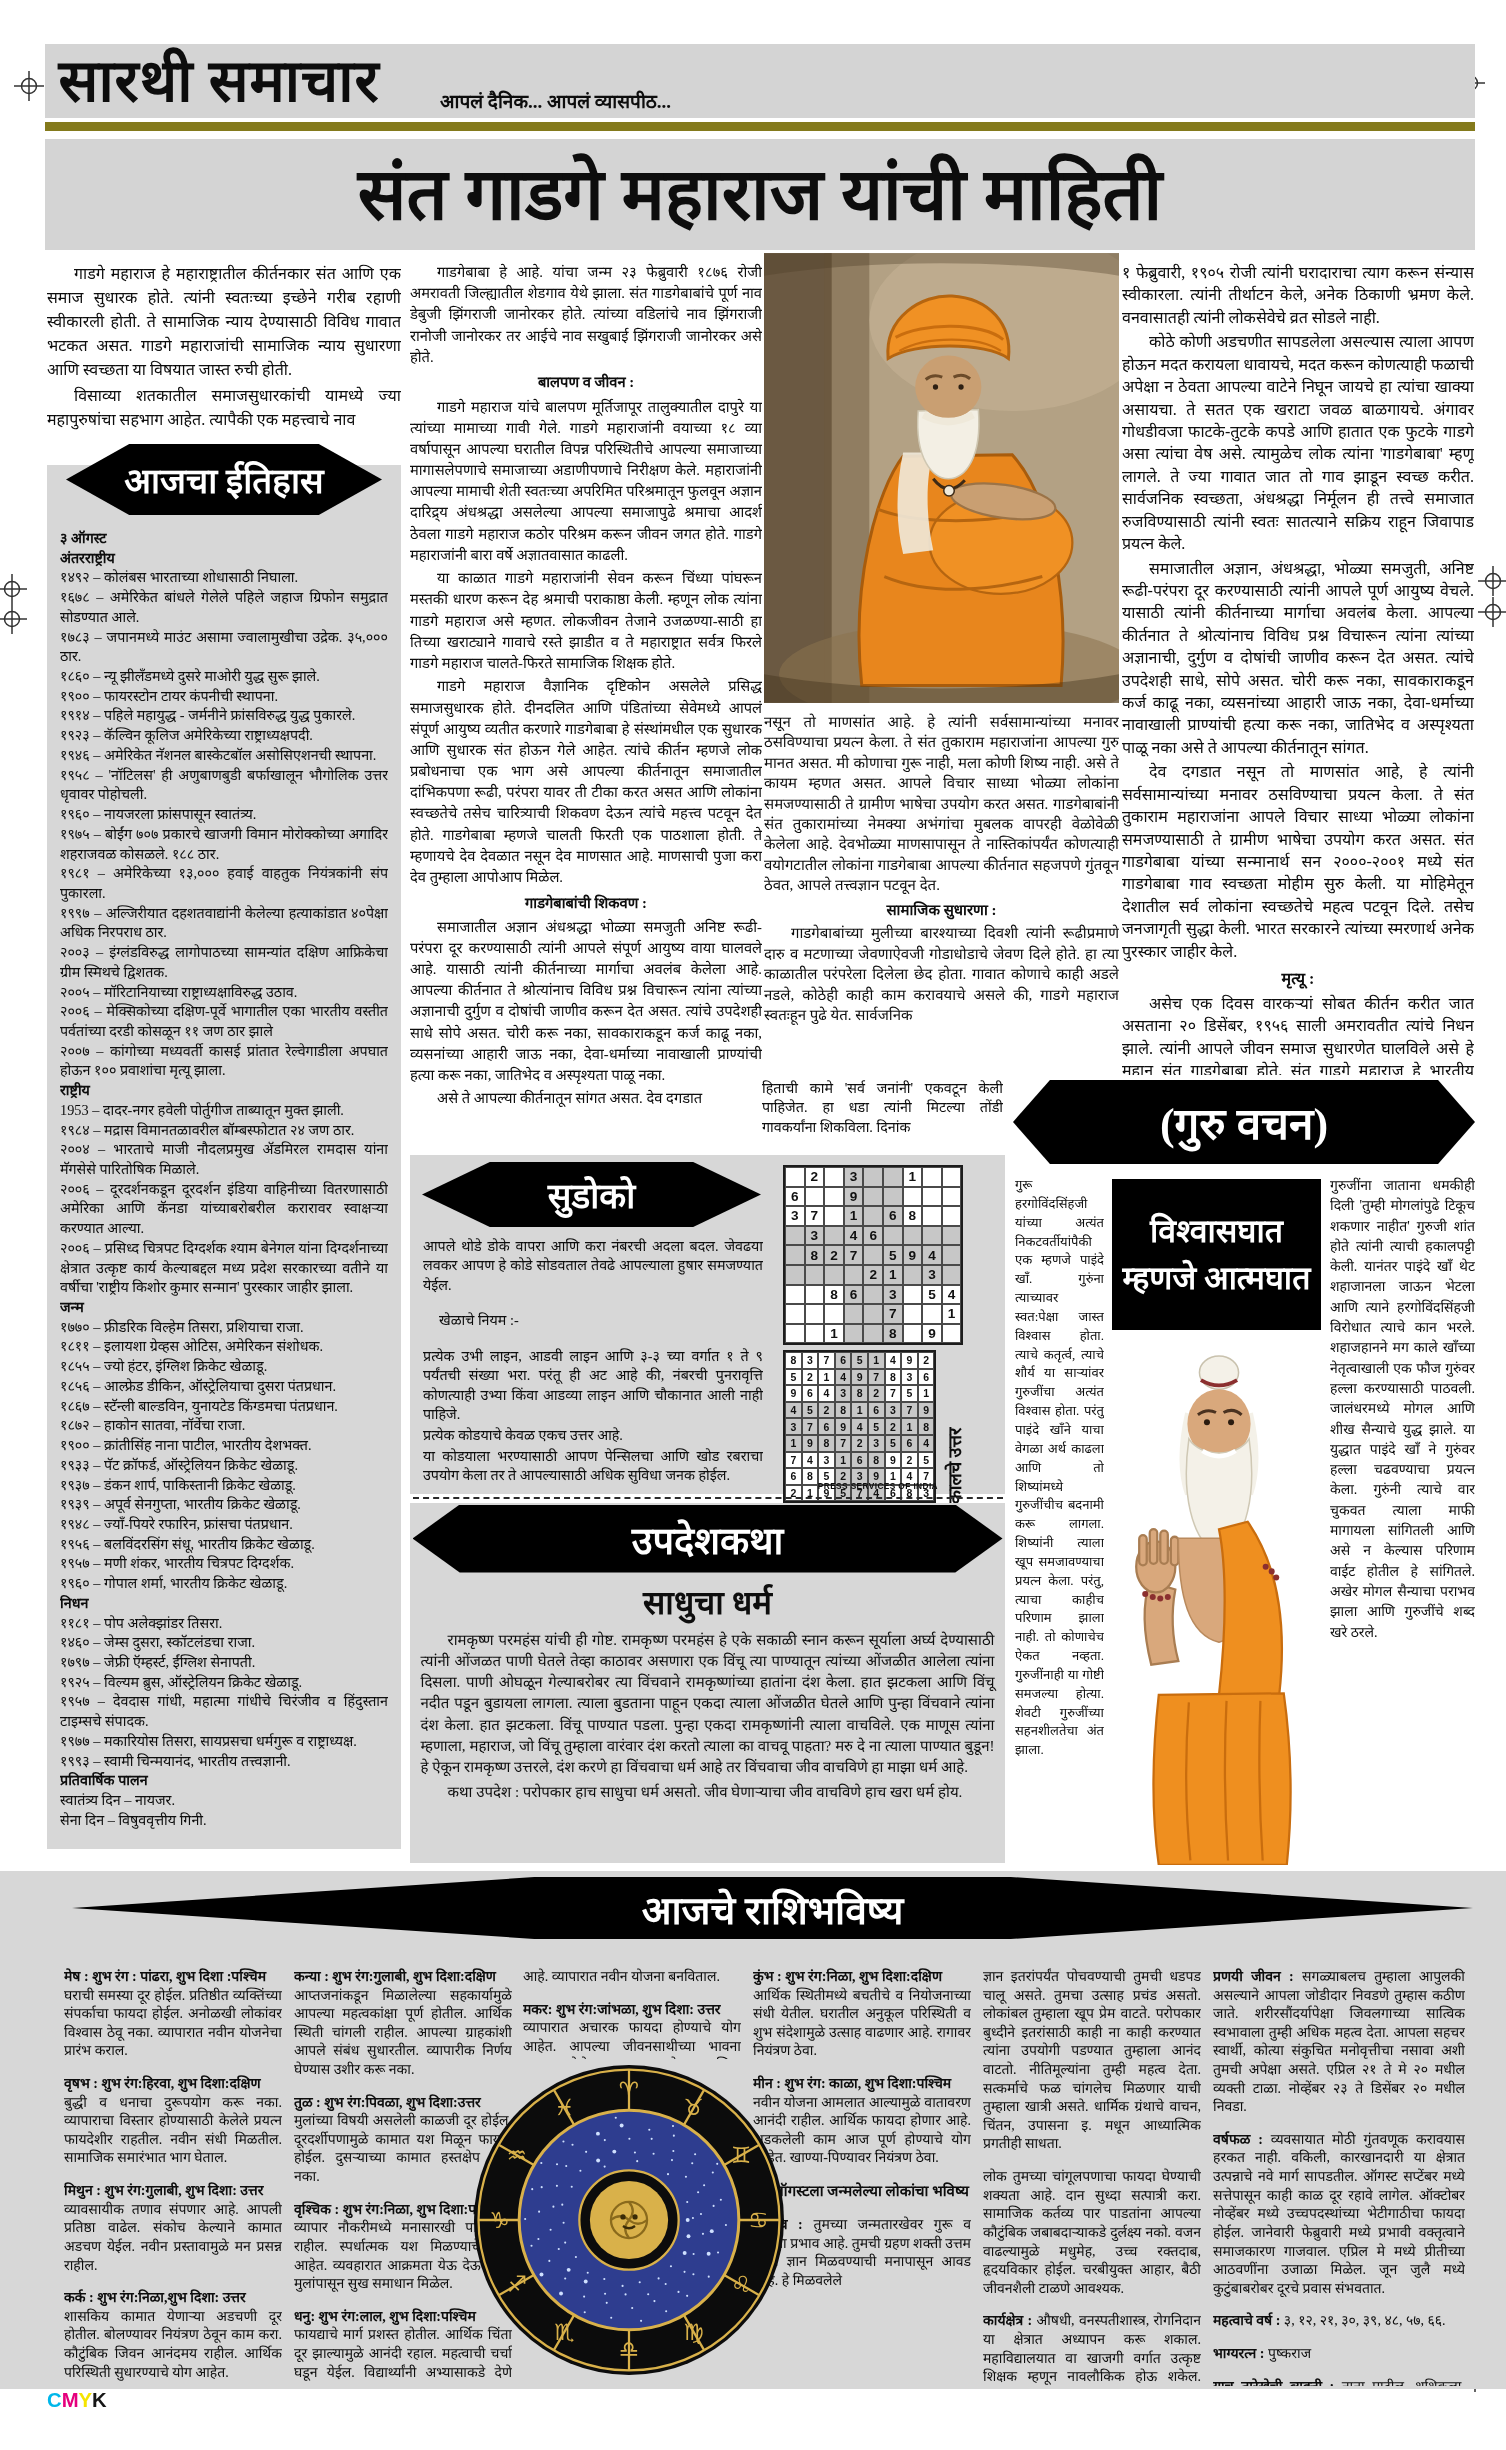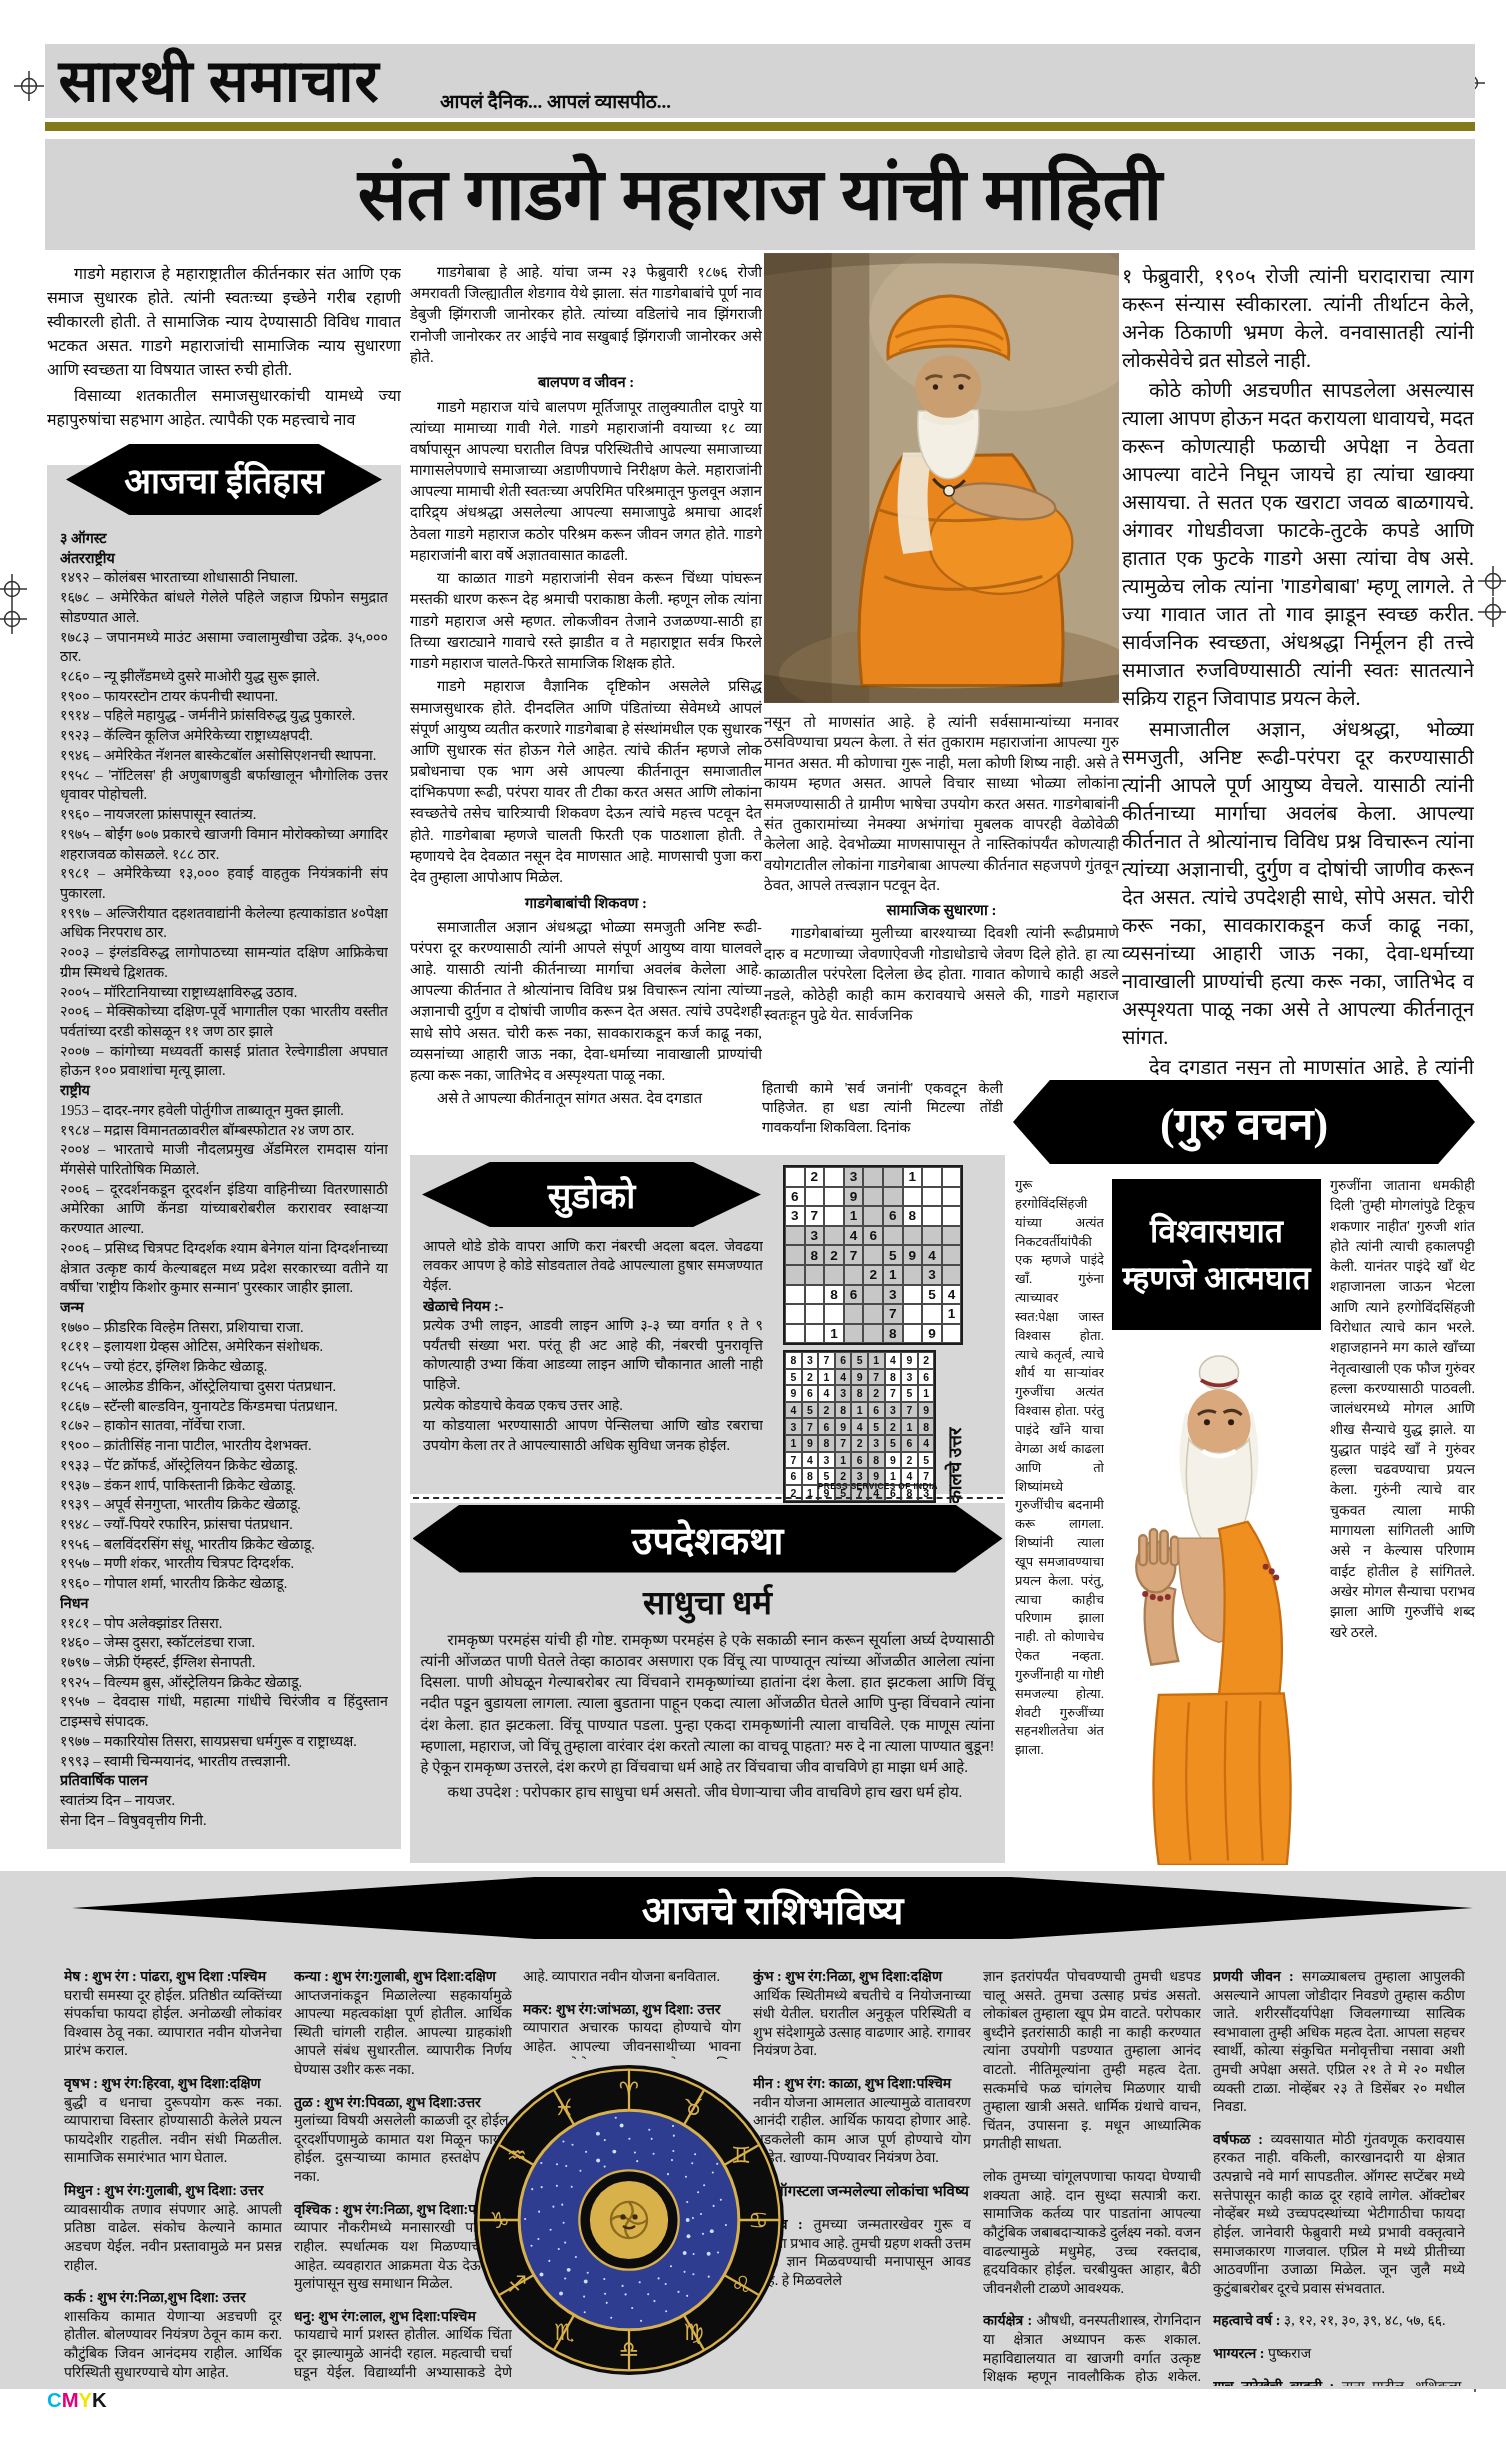--- a/index.html
+++ b/index.html
@@ -13,21 +13,21 @@
   .mast-date{font-size:32px;font-weight:900;text-align:right;}
   .rule{background:#847a1c;}
   .headline{font-size:72px;font-weight:900;text-align:center;line-height:1.35;}
   
   .pp{margin:0 0 2.3px;text-align:justify;text-indent:27px;}
   .noind{text-indent:0;}
   .sub{font-weight:700;text-align:center;text-indent:0;margin:4.5px 0 3px;}
   .c1{font-size:16px;line-height:1.5;}
   .c2{font-size:14.7px;line-height:1.44;}
   .c3{font-size:15px;line-height:1.36;}
-  .c4{font-size:20px;line-height:1.4;}
+  .c4{font-size:16px;line-height:1.4;}
   .colclip{overflow:hidden;}
   
   .banner{background:#000;color:#ffffff;display:flex;align-items:center;justify-content:center;
           font-weight:900;clip-path:polygon(0 50%,20% 0,80% 0,100% 50%,80% 100%,20% 100%);}
   .banner-wide{clip-path:polygon(0 50%,8% 0,92% 0,100% 50%,92% 100%,8% 100%);}
   .banner-arrow{clip-path:polygon(0 50%,33% 0,67% 0,100% 50%,67% 100%,33% 100%);}
   
   .hist-box{background:#d7d7d7;}
   .hi{font-size:14.3px;line-height:1.38;text-align:justify;}
   .hh{font-weight:700;}
@@ -252,21 +252,21 @@
       <p class="pp sub">मृत्यू :</p>
       <p class="pp">असेच एक दिवस वारकऱ्यां सोबत कीर्तन करीत जात असताना २० डिसेंबर, १९५६ साली अमरावतीत त्यांचे निधन झाले. त्यांनी आपले जीवन समाज सुधारणेत घालविले असे हे महान संत गाडगेबाबा होते. संत गाडगे महाराज हे भारतीय इतिहासातील एक महान संत होते. तसेच ते महाराष्ट्रातील प्रमुख समाज सुधारकां पैकी एक होते. ते लोकांचे प्रश्न समजून घेणारे आणि गरीब व गरजू व्यक्तींसाठी झटणारे संत होते.</p>
     </div>
 
   <div class="abs" style="left:410px;top:1155px;width:595px;height:339px;background:#d7d7d7"></div>
   <div class="abs banner" style="left:422px;top:1162px;width:339px;height:65px;font-size:35px">
       <span>सुडोको</span>
     </div>
   <div class="abs su-rules colclip" style="left:423px;top:1237px;width:340px;height:249px">
     <p style="margin:0 0 1.5px">आपले थोडे डोके वापरा आणि करा नंबरची अदला बदल. जेवढया लवकर आपण हे कोडे सोडवताल तेवढे आपल्याला हुषार समजण्यात येईल.</p>
-    <p style="margin:0;font-weight:700">खेळाचे नियम :-</p>
+    <p style="margin:16px;font-weight:400">खेळाचे नियम :-</p>
     <div>
 
     <p style="margin:0 0 1.5px">प्रत्येक उभी लाइन, आडवी लाइन आणि ३-३ च्या वर्गात १ ते ९ पर्यंतची संख्या भरा. परंतू ही अट आहे की, नंबरची पुनरावृत्ति कोणत्याही उभ्या किंवा आडव्या लाइन आणि चौकानात आली नाही पाहिजे.</p>
         <p style="margin:0 0 1.5px">प्रत्येक कोडयाचे केवळ एकच उत्तर आहे.</p>
         <p style="margin:0 0 1.5px">या कोडयाला भरण्यासाठी आपण पेन्सिलचा आणि खोड रबराचा उपयोग केला तर ते आपल्यासाठी अधिक सुविधा जनक होईल.</p>
       </div>
   </div>
   <div class="abs su" id="sudoku-puzzle" style="left:783px;top:1165px">
       <div></div>
       <div>2</div>

